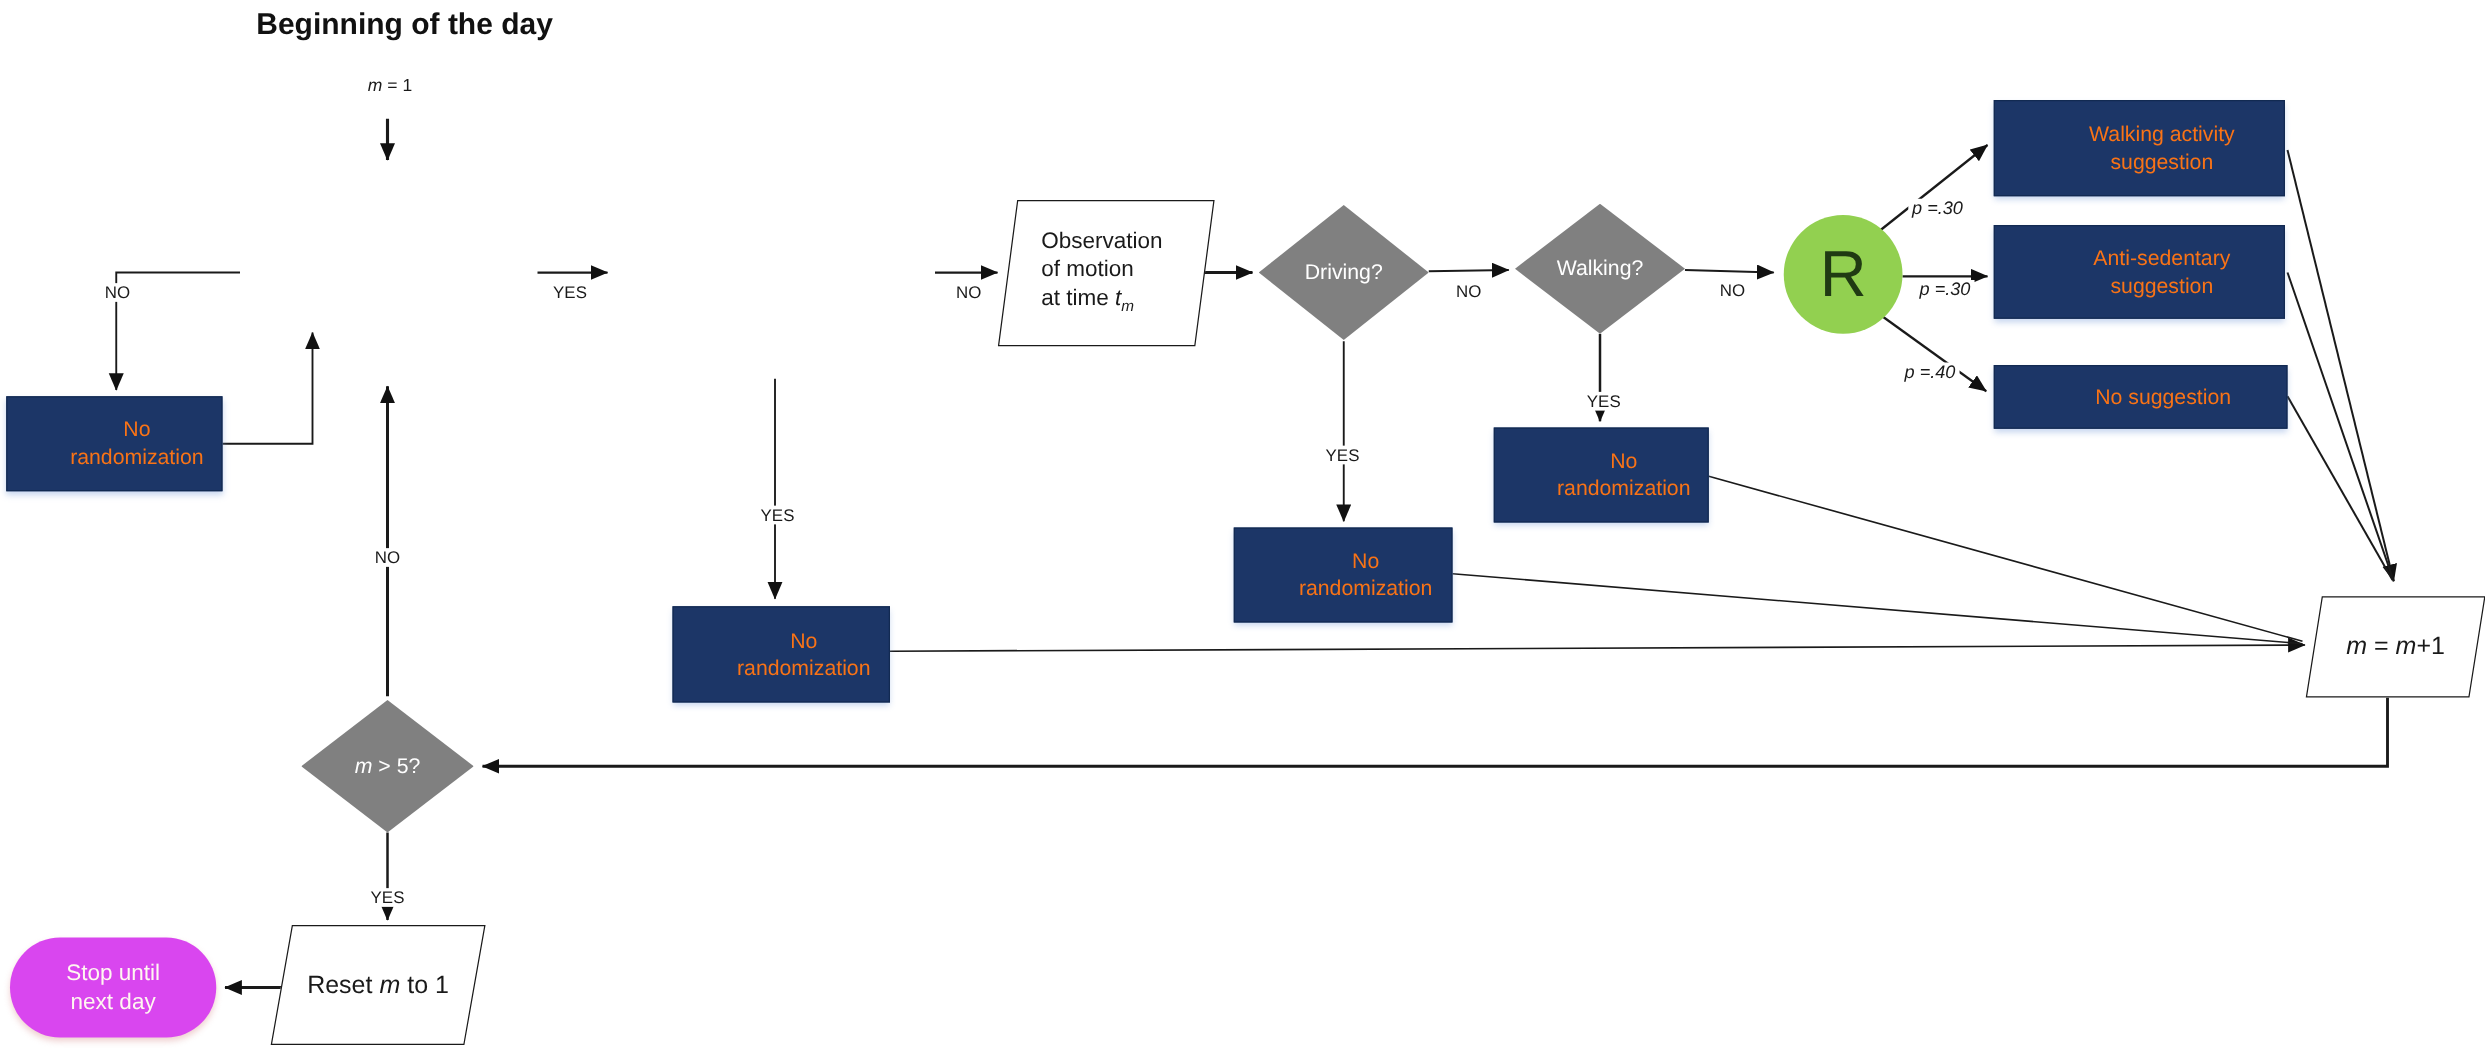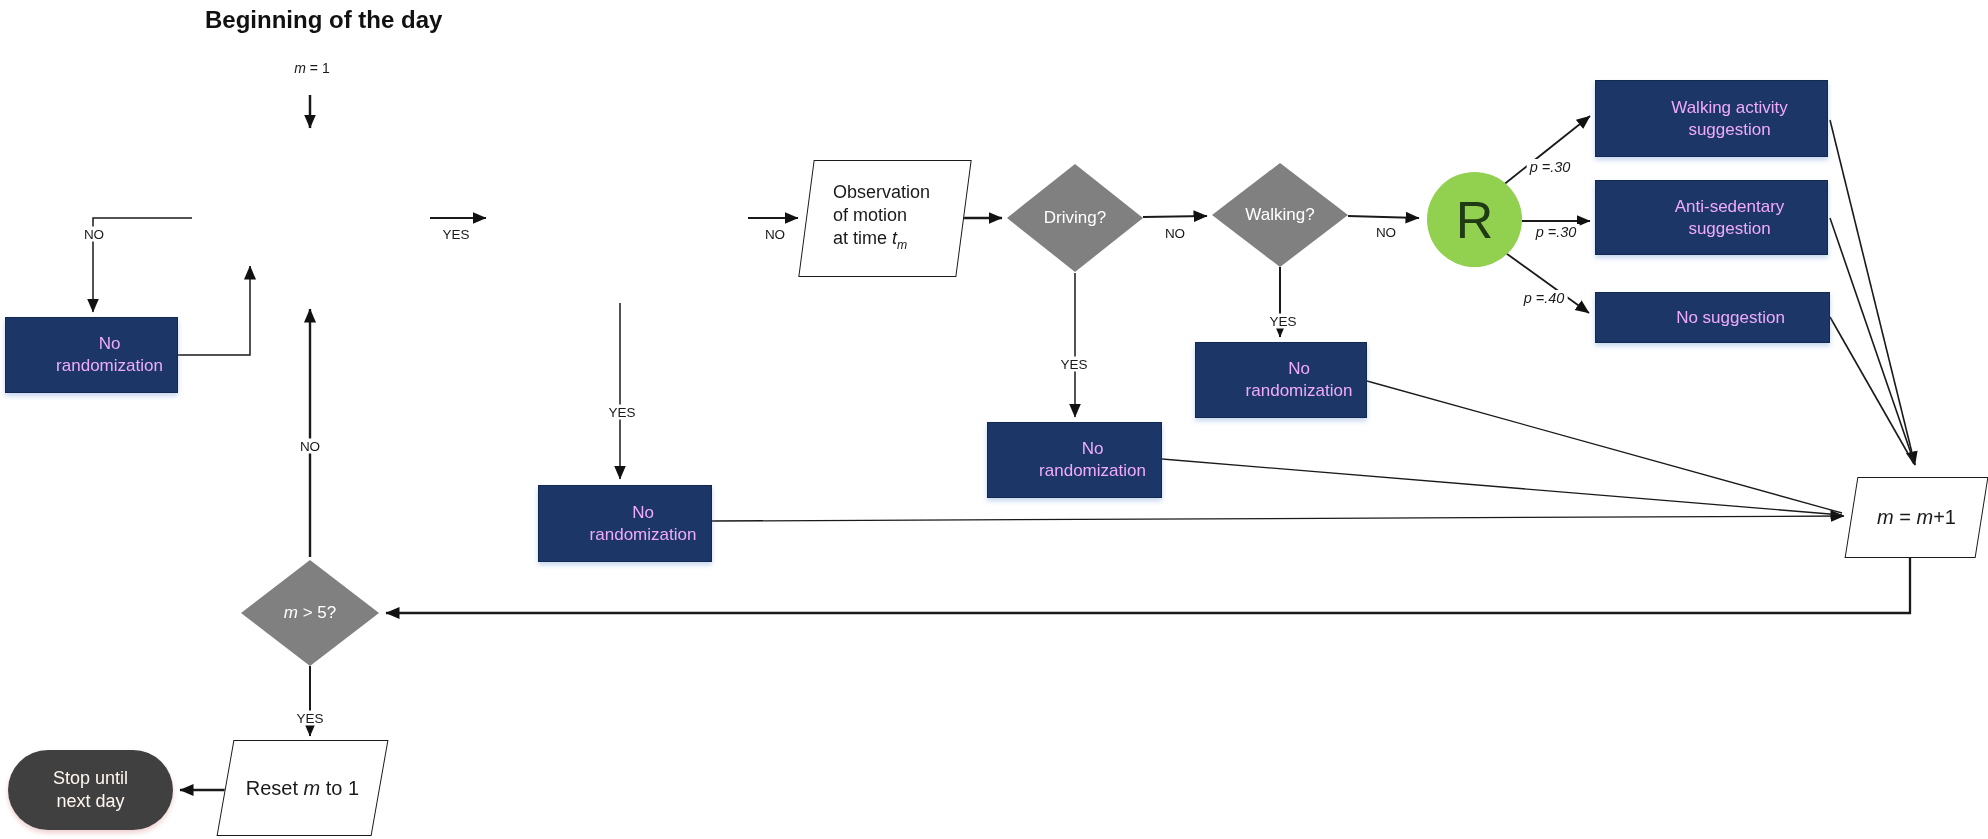--- a/index.html
+++ b/index.html
@@ -7,27 +7,27 @@
     position:relative;width:1988px;height:839px;background:#ffffff;overflow:hidden;
     font-family:"Liberation Sans",sans-serif;color:#1a1a1a;
   }
   .layer{position:absolute;left:0;top:0;width:100%;height:100%;}
   svg.layer{z-index:1;}
   .node{position:absolute;z-index:2;display:flex;align-items:center;justify-content:center;
         text-align:center;box-sizing:border-box;}
   .diamond{background:#808080;color:#ffffff;
            clip-path:polygon(50% 0,100% 50%,50% 100%,0 50%);
            font-size:17px;line-height:22px;}
-  .navybox{background:#1c3667;border:1px solid #122a52;color:#f0abfc;
+  .navybox{background:#1c3667;border:1px solid #122a52;color:#f97316;
            font-size:17px;line-height:22px;
            box-shadow:0 3px 5px rgba(130,165,220,.45);padding-left:36px;}
   .para{background:#ffffff;border:1.6px solid #1a1a1a;font-size:18px;line-height:23px;}
   .para .unskew{width:100%;}
   .circleR{background:#92d050;border-radius:50%;color:#203b13;font-size:52px;}
-  .stadium{background:#404040;border-radius:42px;color:#fff7f0;font-size:18px;line-height:23px;
+  .stadium{background:#d946ef;border-radius:42px;color:#fff7f0;font-size:18px;line-height:23px;
            box-shadow:0 3px 5px rgba(220,150,150,.45);}
   .elabel{position:absolute;z-index:3;transform:translate(-50%,-50%);
           background:#ffffff;padding:0 3px;font-size:13.5px;color:#1a1a1a;white-space:nowrap;margin-top:16px;}
   .plabel{font-style:italic;font-size:14.5px;}
   .freelabel{position:absolute;z-index:3;white-space:nowrap;}
   .ttl{font-size:24px;font-weight:bold;color:#111;}
   .mexp{font-size:14px;}
   .var{font-style:italic;}
   sub.var{font-size:0.68em;}
   .center-x{transform:translateX(-50%);}

